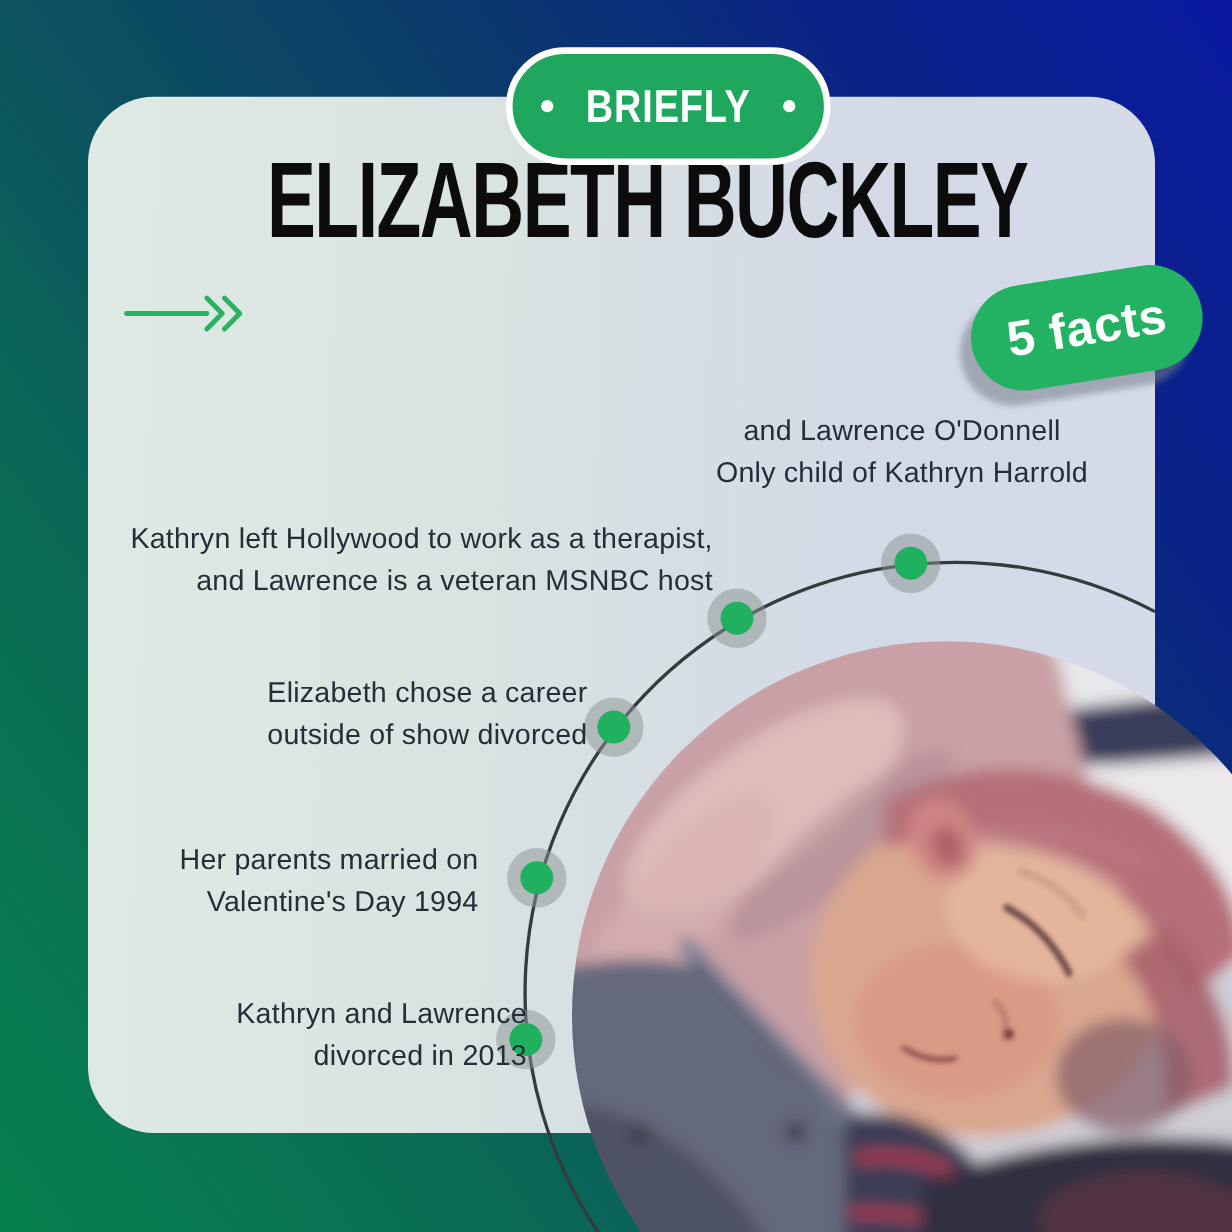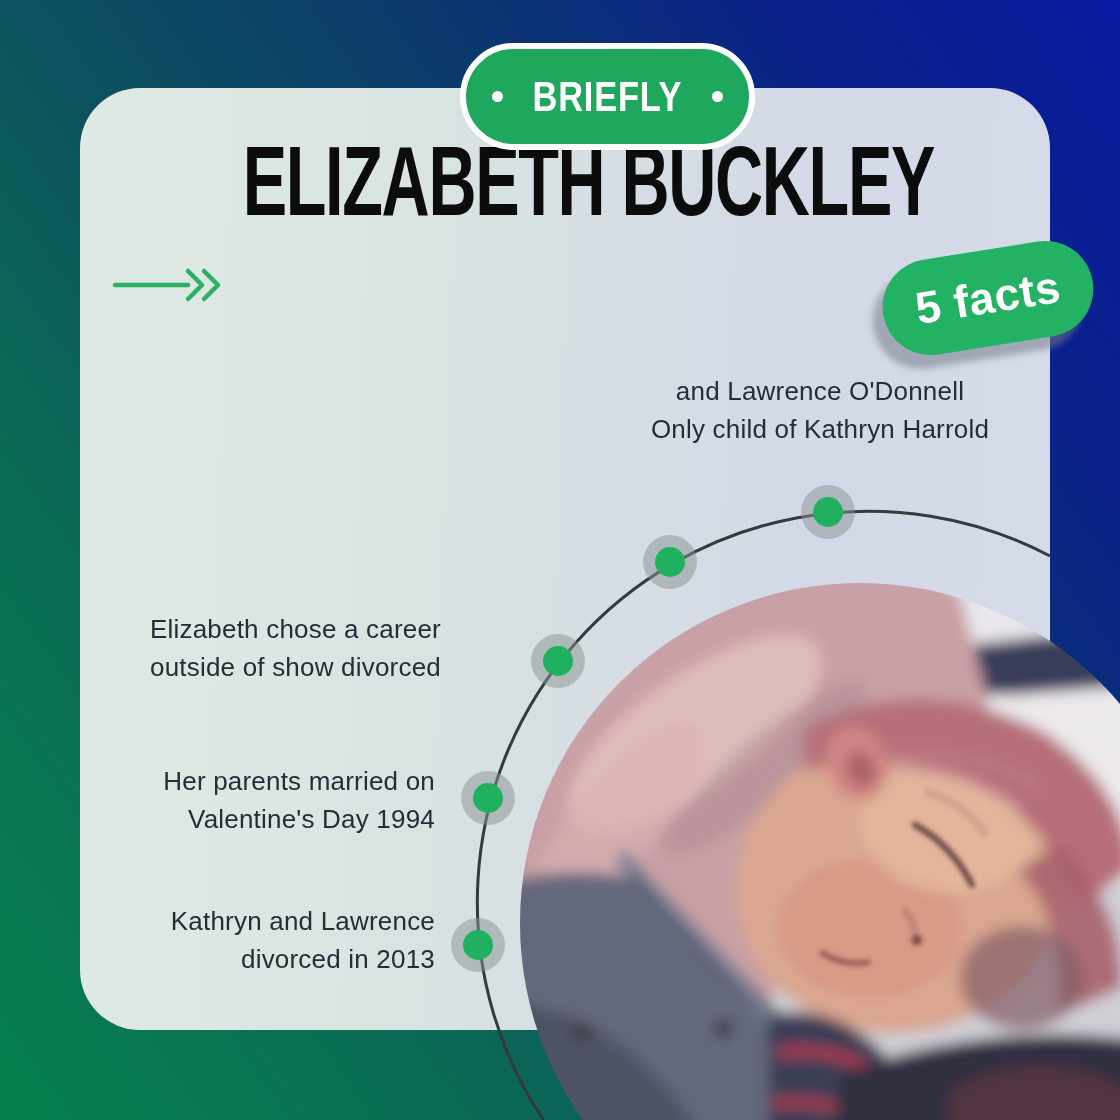--- a/index.html
+++ b/index.html
@@ -51,23 +51,23 @@
   
   .photo{
     position:absolute;left:520px;top:583px;width:680px;height:680px;border-radius:50%;
     overflow:hidden;z-index:10;
   }
   
   .fact{position:absolute;z-index:15;color:#222e38;font-size:26px;line-height:38px;letter-spacing:.2px;}
   .fact div{white-space:nowrap;}
   .f1{left:600px;top:372px;width:440px;text-align:center;}
   .f2{left:70px; top:470px;width:578px;text-align:right;}
-  .f3{left:150px;top:610px;width:384px;text-align:left;}
+  .f3{left:150px;top:610px;width:384px;text-align:right;}
   .f4{left:80px; top:762px;width:355px;text-align:right;}
-  .f5{left:80px; top:902px;width:355px;text-align:right;}
+  .f5{left:80px; top:902px;width:355px;text-align:right;padding-left:44px;}
 </style>
 </head>
 <body>
 
 <div class="canvas">
 
   <div class="card"></div>
 
   <svg class="arc-svg" width="1120" height="1120" viewBox="0 0 1120 1120" aria-hidden="true">
     <path d="M 1050 556 A 391 391 0 0 0 547 1125" fill="none" stroke="#333b3d" stroke-width="3"></path>
@@ -171,20 +171,24 @@
   </div>
 
   <div class="facts-badge">
     <span>5 facts</span>
   </div>
 
   <div class="fact f1">
     <div>and Lawrence O'Donnell</div>
     <div>Only child of Kathryn Harrold</div>
   </div>
+  <div class="fact f2">
+    <div>Kathryn left Hollywood to work as a therapist,</div>
+    <div>and Lawrence is a veteran MSNBC host</div>
+  </div>
   <div class="fact f3">
     <div>Elizabeth chose a career</div>
     <div>outside of show divorced</div>
   </div>
   <div class="fact f4">
     <div>Her parents married on</div>
     <div>Valentine's Day 1994</div>
   </div>
   <div class="fact f5">
     <div>Kathryn and Lawrence</div>

